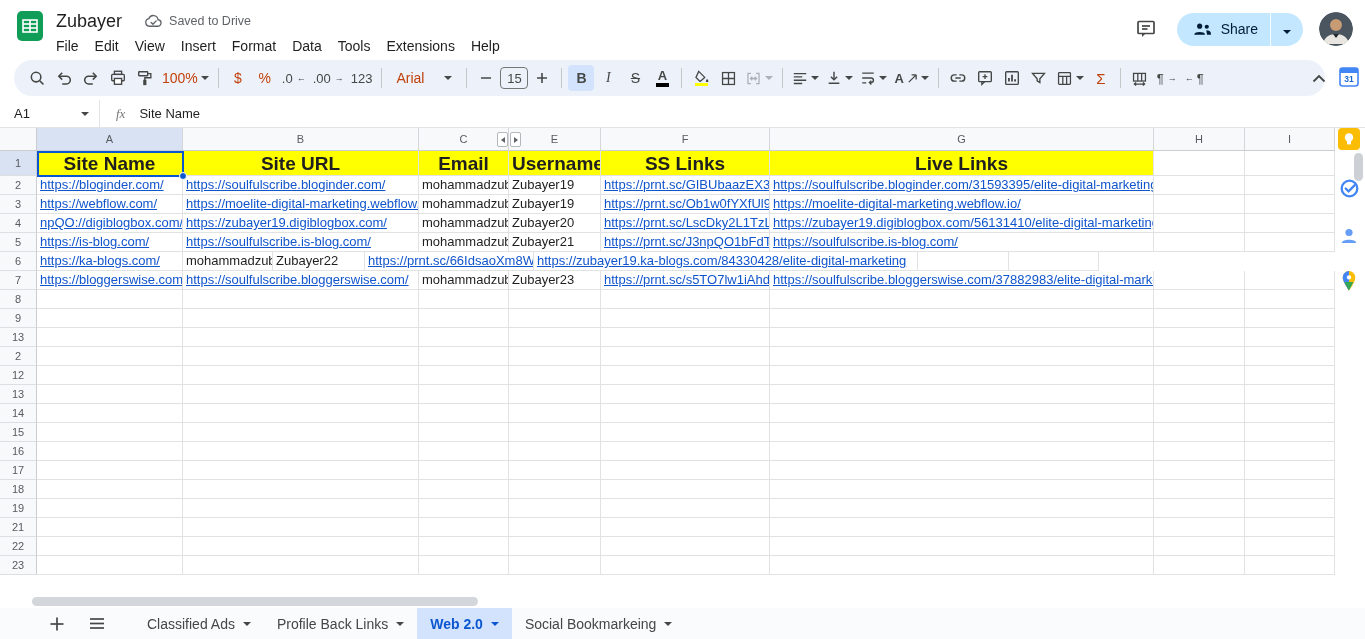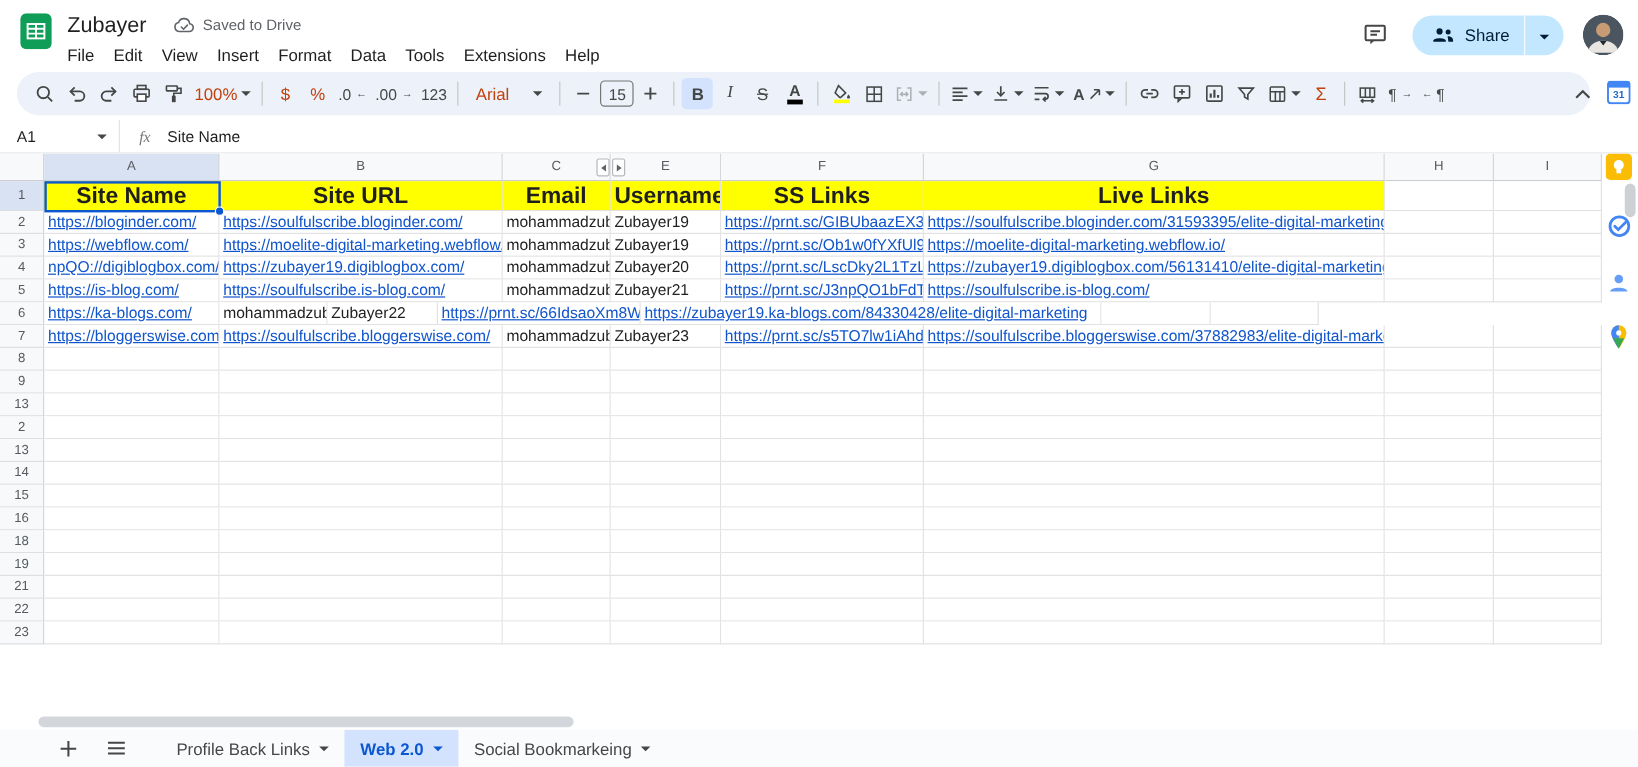--- a/index.html
+++ b/index.html
@@ -499,20 +499,31 @@
         <div class="cell h19" style="width: 146px;"></div>
         <div class="cell h19" style="width: 236px;"></div>
         <div class="cell h19" style="width: 90px;"></div>
         <div class="cell h19" style="width: 92px;"></div>
         <div class="cell h19" style="width: 169px;"></div>
         <div class="cell h19" style="width: 384px;"></div>
         <div class="cell h19" style="width: 91px;"></div>
         <div class="cell h19" style="width: 90px;"></div>
       </div>
       <div class="grow">
+        <div class="rowhdr h19">12</div>
+        <div class="cell h19" style="width: 146px;"></div>
+        <div class="cell h19" style="width: 236px;"></div>
+        <div class="cell h19" style="width: 90px;"></div>
+        <div class="cell h19" style="width: 92px;"></div>
+        <div class="cell h19" style="width: 169px;"></div>
+        <div class="cell h19" style="width: 384px;"></div>
+        <div class="cell h19" style="width: 91px;"></div>
+        <div class="cell h19" style="width: 90px;"></div>
+      </div>
+      <div class="grow">
         <div class="rowhdr h19">13</div>
         <div class="cell h19" style="width: 146px;"></div>
         <div class="cell h19" style="width: 236px;"></div>
         <div class="cell h19" style="width: 90px;"></div>
         <div class="cell h19" style="width: 92px;"></div>
         <div class="cell h19" style="width: 169px;"></div>
         <div class="cell h19" style="width: 384px;"></div>
         <div class="cell h19" style="width: 91px;"></div>
         <div class="cell h19" style="width: 90px;"></div>
       </div>
@@ -533,20 +544,31 @@
         <div class="cell h19" style="width: 236px;"></div>
         <div class="cell h19" style="width: 90px;"></div>
         <div class="cell h19" style="width: 92px;"></div>
         <div class="cell h19" style="width: 169px;"></div>
         <div class="cell h19" style="width: 384px;"></div>
         <div class="cell h19" style="width: 91px;"></div>
         <div class="cell h19" style="width: 90px;"></div>
       </div>
       <div class="grow">
         <div class="rowhdr h19">16</div>
+        <div class="cell h19" style="width: 146px;"></div>
+        <div class="cell h19" style="width: 236px;"></div>
+        <div class="cell h19" style="width: 90px;"></div>
+        <div class="cell h19" style="width: 92px;"></div>
+        <div class="cell h19" style="width: 169px;"></div>
+        <div class="cell h19" style="width: 384px;"></div>
+        <div class="cell h19" style="width: 91px;"></div>
+        <div class="cell h19" style="width: 90px;"></div>
+      </div>
+      <div class="grow">
+        <div class="rowhdr h19">17</div>
         <div class="cell h19" style="width: 146px;"></div>
         <div class="cell h19" style="width: 236px;"></div>
         <div class="cell h19" style="width: 90px;"></div>
         <div class="cell h19" style="width: 92px;"></div>
         <div class="cell h19" style="width: 169px;"></div>
         <div class="cell h19" style="width: 384px;"></div>
         <div class="cell h19" style="width: 91px;"></div>
         <div class="cell h19" style="width: 90px;"></div>
       </div>
       <div class="grow">
@@ -665,20 +687,24 @@
     </div>
   <div class="tab-menu">
       <svg width="16" height="13" viewBox="0 0 16 13" stroke="#444746" stroke-width="1.7">
         <line x1="1" y1="2" x2="15" y2="2"></line>
         <line x1="1" y1="6.5" x2="15" y2="6.5"></line>
         <line x1="1" y1="11" x2="15" y2="11"></line>
       </svg>
     </div>
   <div id="tabs" style="display:flex;align-items:center">
       <div class="sheet-tab">
+        <div class="" style="display: inline;">Classified Ads</div>
+        <div class="caret"></div>
+      </div>
+      <div class="sheet-tab">
         <div class="" style="display: inline;">Profile Back Links</div>
         <div class="caret"></div>
       </div>
       <div class="sheet-tab active">
         <div class="" style="display: inline;">Web 2.0</div>
         <div class="caret blue"></div>
       </div>
       <div class="sheet-tab">
         <div class="" style="display: inline;">Social Bookmarkeing</div>
         <div class="caret"></div>

